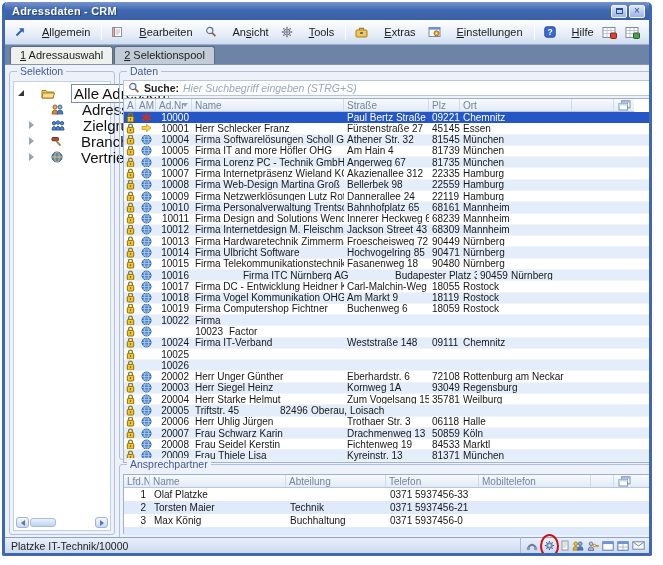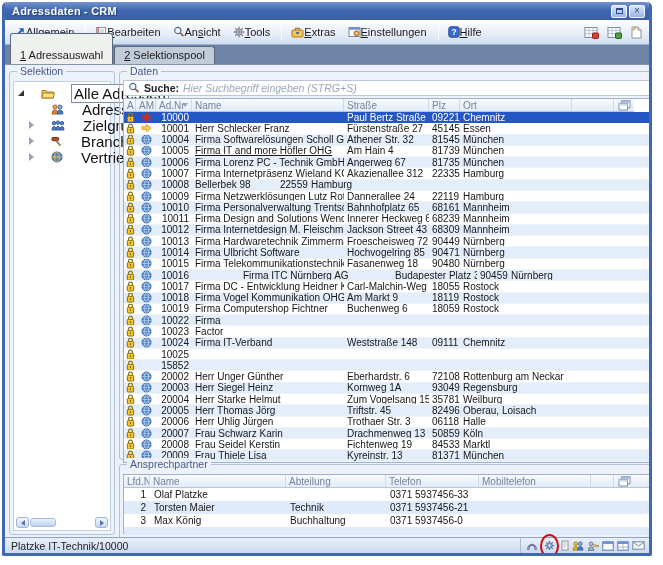--- a/index.html
+++ b/index.html
@@ -14,33 +14,33 @@
   .title{color:#fff;font-size:11px;font-weight:bold;flex:1;letter-spacing:.2px;
     text-shadow:1px 1px 1px #23407a;}
   .winbtns{display:flex;gap:2px;}
   .wbtn{width:16px;height:13px;background:linear-gradient(#dce6f8,#9cb4e4);
     border:1px solid #f0f4fc;border-radius:2px;display:flex;align-items:center;
     justify-content:center;color:#2a4a90;font-size:10px;line-height:10px;cursor:default;}
   .maxglyph{width:7px;height:6px;border:1px solid #2a4a90;border-top:2px solid #2a4a90;display:block;}
   
   .toolbar{height:25px;background:linear-gradient(#fefefe,#e4ecf7 65%,#cfddef);
     border-bottom:1px solid #9cafd0;display:flex;align-items:center;padding:0 4px;}
-  .menu-item{display:flex;align-items:flex-start;gap:0;padding:2px 6px 2px 4px;font-size:11px;
+  .menu-item{display:flex;align-items:flex-start;gap:16px;padding:2px 6px 2px 4px;font-size:11px;
     color:#1a1a1a;white-space:nowrap;border:1px solid transparent;border-radius:2px;}
   .menu-sep{width:1px;height:16px;background:#b6c4da;border-right:1px solid #fdfdfe;margin:0 4px;}
   .tb-right{margin-left:auto;display:flex;gap:6px;align-items:center;padding-right:2px;}
   .tb-right .ic{padding:1px;}
   u{text-decoration:underline;}
   .ic{display:inline-flex;align-items:center;justify-content:center;line-height:0;}
   
   .tabstrip{height:20px;background:#6d84a6;display:flex;align-items:flex-end;padding:0 0 0 5px;
     border-bottom:1px solid #8795ab;}
   .tab{font-size:11px;padding:2px 9px 3px;margin-right:1px;border:1px solid #5b6a82;
     border-bottom:none;border-radius:3px 3px 0 0;background:#c2ccd9;color:#1c1c1c;white-space:nowrap;}
-  .tab.active{background:#eff1ee;font-weight:normal;position:relative;top:0;padding-top:15px;}
+  .tab.active{background:#eff1ee;font-weight:normal;position:relative;top:0;padding-top:2px;}
   
   .content{position:relative;height:552px;padding:3px 4px;display:flex;gap:4px;}
   .groupbox{position:relative;border:1px solid #b3c1d8;border-radius:3px;}
   .gb-label{position:absolute;top:-7px;left:7px;background:#edf2fa;padding:0 3px;
     font-size:10.5px;color:#45598e;}
   .gb-selektion{width:106px;height:464px;margin-top:3px;padding:9px 3px 3px;}
   .rightcol{flex:1;display:flex;flex-direction:column;}
   .gb-daten{height:389px;margin-top:3px;padding:8px 3px 3px;}
   .gb-ansprech{height:77px;margin-top:4px;padding:9px 3px 3px;}
   
@@ -459,21 +459,21 @@
                     <div class="gc icell" style="flex: 0 0 20px; width: 20px;">
                       <span class="ic">
                         <svg width="11" height="11" viewBox="0 0 11 11">
                           <circle cx="5.5" cy="5.5" r="4.5" fill="#4f86cf" stroke="#2a5a9a"></circle>
                           <ellipse cx="5.5" cy="5.5" rx="2.1" ry="4.5" fill="none" stroke="#bcd6f0" stroke-width="0.7"></ellipse>
                           <path d="M1 5.5 h9 M1.7 3 h7.6 M1.7 8 h7.6" stroke="#bcd6f0" stroke-width="0.7" fill="none"></path>
                         </svg>
                       </span>
                     </div>
                     <div class="gc num" style="flex: 0 0 36px; width: 36px;">10005</div>
-                    <div class="gc " style="flex: 0 0 152px; width: 152px; text-decoration: underline;">Firma IT and more Höfler OHG</div>
+                    <div class="gc " style="flex: 0 0 152px; width: 152px;">Firma IT and more Höfler OHG</div>
                     <div class="gc " style="flex: 0 0 85px; width: 85px;">Am Hain 4</div>
                     <div class="gc " style="flex: 0 0 31px; width: 31px;">81739</div>
                     <div class="gc " style="flex: 0 0 112px; width: 112px;">München</div>
                     <div class="gc " style="flex: 0 0 42px; width: 42px;"></div>
                   </div>
                   <div class="grow alt">
                     <div class="gc icell" style="flex: 0 0 12px; width: 12px;">
                       <span class="ic">
                         <svg width="9" height="11" viewBox="0 0 9 11">
                           <path d="M2.6 4.6 V3 a1.9 1.9 0 0 1 3.8 0 v1.6" fill="none" stroke="#8a7a20" stroke-width="1.3"></path>
@@ -537,20 +537,21 @@
                     <div class="gc icell" style="flex: 0 0 20px; width: 20px;">
                       <span class="ic">
                         <svg width="11" height="11" viewBox="0 0 11 11">
                           <circle cx="5.5" cy="5.5" r="4.5" fill="#4f86cf" stroke="#2a5a9a"></circle>
                           <ellipse cx="5.5" cy="5.5" rx="2.1" ry="4.5" fill="none" stroke="#bcd6f0" stroke-width="0.7"></ellipse>
                           <path d="M1 5.5 h9 M1.7 3 h7.6 M1.7 8 h7.6" stroke="#bcd6f0" stroke-width="0.7" fill="none"></path>
                         </svg>
                       </span>
                     </div>
                     <div class="gc num" style="flex: 0 0 36px; width: 36px;">10008</div>
+                    <div class="gc " style="flex: 0 0 152px; width: 152px;">Firma Web-Design Martina Groß</div>
                     <div class="gc " style="flex: 0 0 85px; width: 85px;">Bellerbek 98</div>
                     <div class="gc " style="flex: 0 0 31px; width: 31px;">22559</div>
                     <div class="gc " style="flex: 0 0 112px; width: 112px;">Hamburg</div>
                     <div class="gc " style="flex: 0 0 42px; width: 42px;"></div>
                   </div>
                   <div class="grow">
                     <div class="gc icell" style="flex: 0 0 12px; width: 12px;">
                       <span class="ic">
                         <svg width="9" height="11" viewBox="0 0 9 11">
                           <path d="M2.6 4.6 V3 a1.9 1.9 0 0 1 3.8 0 v1.6" fill="none" stroke="#8a7a20" stroke-width="1.3"></path>
@@ -873,21 +874,21 @@
                     </div>
                     <div class="gc icell" style="flex: 0 0 20px; width: 20px;">
                       <span class="ic">
                         <svg width="11" height="11" viewBox="0 0 11 11">
                           <circle cx="5.5" cy="5.5" r="4.5" fill="#4f86cf" stroke="#2a5a9a"></circle>
                           <ellipse cx="5.5" cy="5.5" rx="2.1" ry="4.5" fill="none" stroke="#bcd6f0" stroke-width="0.7"></ellipse>
                           <path d="M1 5.5 h9 M1.7 3 h7.6 M1.7 8 h7.6" stroke="#bcd6f0" stroke-width="0.7" fill="none"></path>
                         </svg>
                       </span>
                     </div>
-                    <div class="gc num" style="flex: 0 0 36px; width: 36px;">10023</div>
+                    <div class="gc num" style="flex: 0 0 36px; width: 36px; margin-left: 34px;">10023</div>
                     <div class="gc ovf" style="flex: 0 0 152px; width: 152px;">Factor</div>
                     <div class="gc " style="flex: 0 0 85px; width: 85px;"></div>
                     <div class="gc " style="flex: 0 0 31px; width: 31px;"></div>
                     <div class="gc " style="flex: 0 0 112px; width: 112px;"></div>
                     <div class="gc " style="flex: 0 0 42px; width: 42px;"></div>
                   </div>
                   <div class="grow alt">
                     <div class="gc icell" style="flex: 0 0 12px; width: 12px;">
                       <span class="ic">
                         <svg width="9" height="11" viewBox="0 0 9 11">
@@ -934,21 +935,21 @@
                     <div class="gc icell" style="flex: 0 0 12px; width: 12px;">
                       <span class="ic">
                         <svg width="9" height="11" viewBox="0 0 9 11">
                           <path d="M2.6 4.6 V3 a1.9 1.9 0 0 1 3.8 0 v1.6" fill="none" stroke="#8a7a20" stroke-width="1.3"></path>
                           <rect x="1.3" y="4.4" width="6.4" height="5.6" rx="1" fill="#f4c72e" stroke="#8a6d00"></rect>
                           <rect x="3.9" y="6" width="1.2" height="2.2" fill="#8a6d00"></rect>
                         </svg>
                       </span>
                     </div>
                     <div class="gc icell" style="flex: 0 0 20px; width: 20px;"></div>
-                    <div class="gc num" style="flex: 0 0 36px; width: 36px;">15852</div>
+                    <div class="gc num" style="flex: 0 0 36px; width: 36px;">10026</div>
                     <div class="gc ovf" style="flex: 0 0 152px; width: 152px;"></div>
                     <div class="gc " style="flex: 0 0 85px; width: 85px;"></div>
                     <div class="gc " style="flex: 0 0 31px; width: 31px;"></div>
                     <div class="gc " style="flex: 0 0 112px; width: 112px;"></div>
                     <div class="gc " style="flex: 0 0 42px; width: 42px;"></div>
                   </div>
                   <div class="grow">
                     <div class="gc icell" style="flex: 0 0 12px; width: 12px;">
                       <span class="ic">
                         <svg width="9" height="11" viewBox="0 0 9 11">
@@ -1039,21 +1040,20 @@
                     <div class="gc icell" style="flex: 0 0 20px; width: 20px;">
                       <span class="ic">
                         <svg width="11" height="11" viewBox="0 0 11 11">
                           <circle cx="5.5" cy="5.5" r="4.5" fill="#4f86cf" stroke="#2a5a9a"></circle>
                           <ellipse cx="5.5" cy="5.5" rx="2.1" ry="4.5" fill="none" stroke="#bcd6f0" stroke-width="0.7"></ellipse>
                           <path d="M1 5.5 h9 M1.7 3 h7.6 M1.7 8 h7.6" stroke="#bcd6f0" stroke-width="0.7" fill="none"></path>
                         </svg>
                       </span>
                     </div>
                     <div class="gc num" style="flex: 0 0 36px; width: 36px;">20005</div>
-                    <div class="gc " style="flex: 0 0 152px; width: 152px;">Herr Thomas Jörg</div>
                     <div class="gc " style="flex: 0 0 85px; width: 85px;">Triftstr. 45</div>
                     <div class="gc " style="flex: 0 0 31px; width: 31px;">82496</div>
                     <div class="gc " style="flex: 0 0 112px; width: 112px;">Oberau, Loisach</div>
                     <div class="gc " style="flex: 0 0 42px; width: 42px;"></div>
                   </div>
                   <div class="grow">
                     <div class="gc icell" style="flex: 0 0 12px; width: 12px;">
                       <span class="ic">
                         <svg width="9" height="11" viewBox="0 0 9 11">
                           <path d="M2.6 4.6 V3 a1.9 1.9 0 0 1 3.8 0 v1.6" fill="none" stroke="#8a7a20" stroke-width="1.3"></path>

